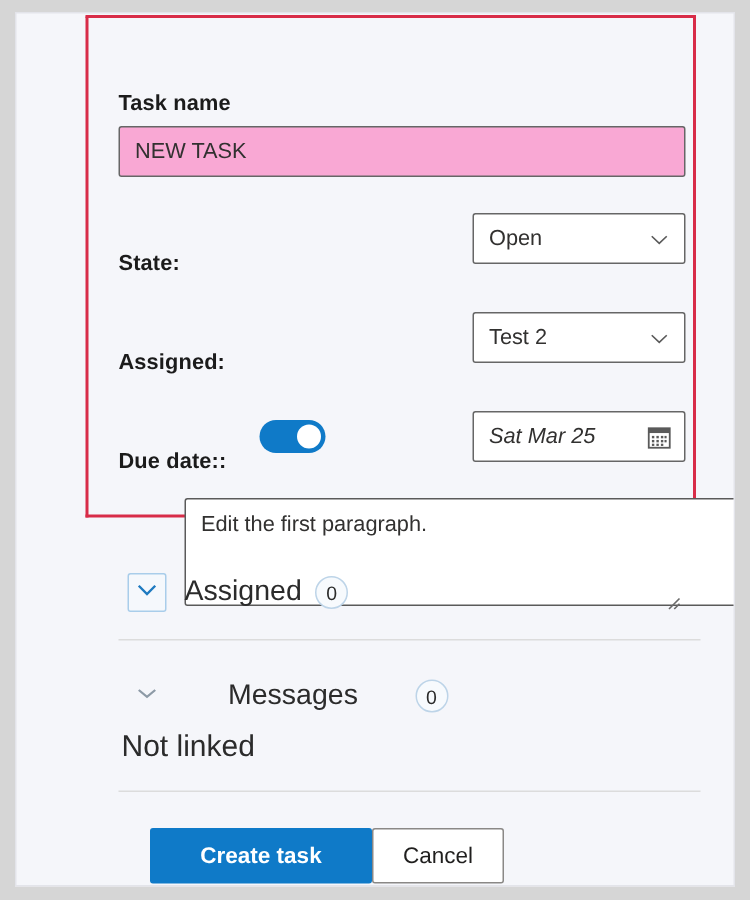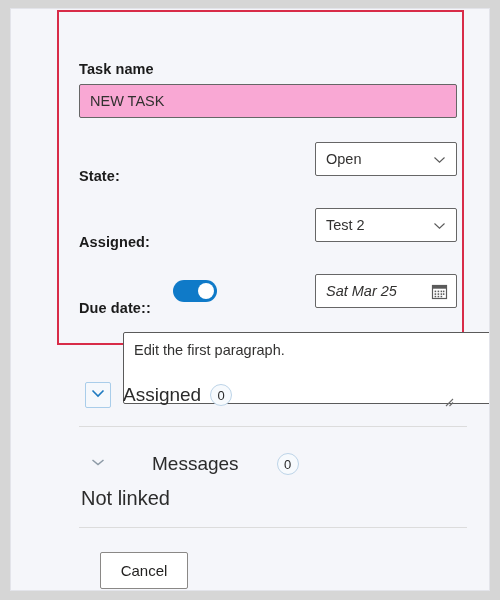--- a/index.html
+++ b/index.html
@@ -405,17 +405,18 @@
       </div>
       <span class="section-title">Messages</span>
       <span class="count-badge">0</span>
     </div>
 
     <div id="not-linked">Not linked</div>
 
     <div id="divider-2" class="divider"></div>
 
     <div id="button-bar">
+      <button class="btn btn-primary">Create task</button>
       <button class="btn btn-secondary">Cancel</button>
     </div>
 
   </div>
 </div>
 
 </body></html>

